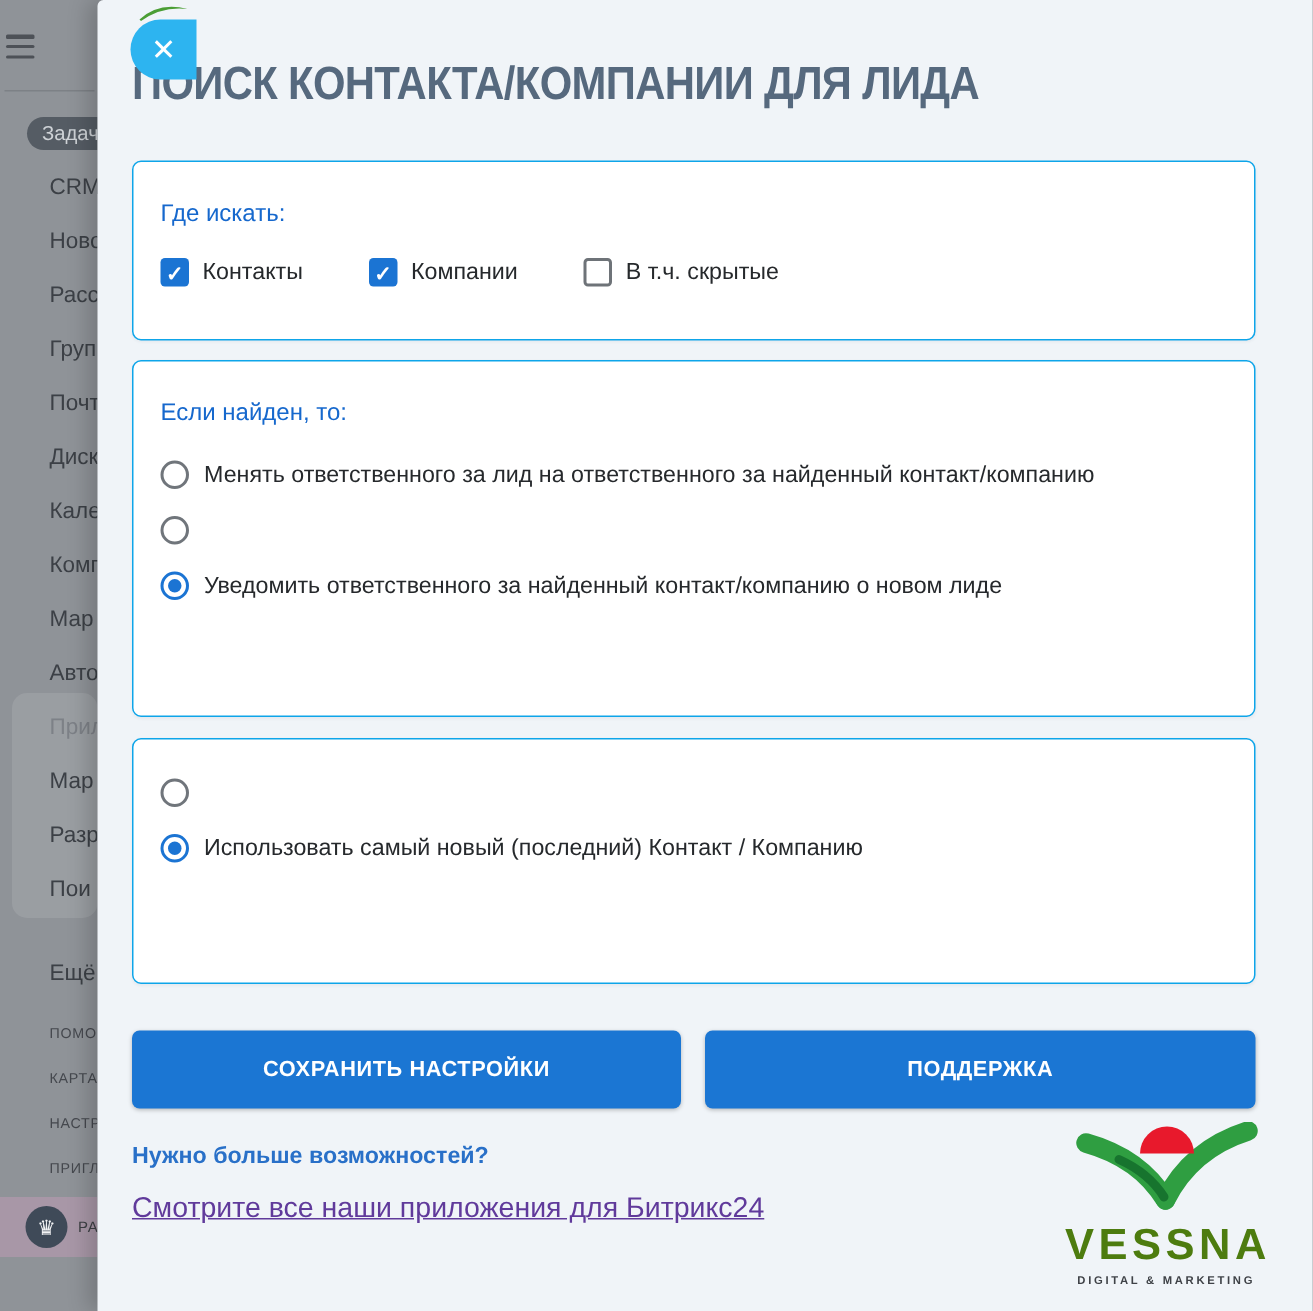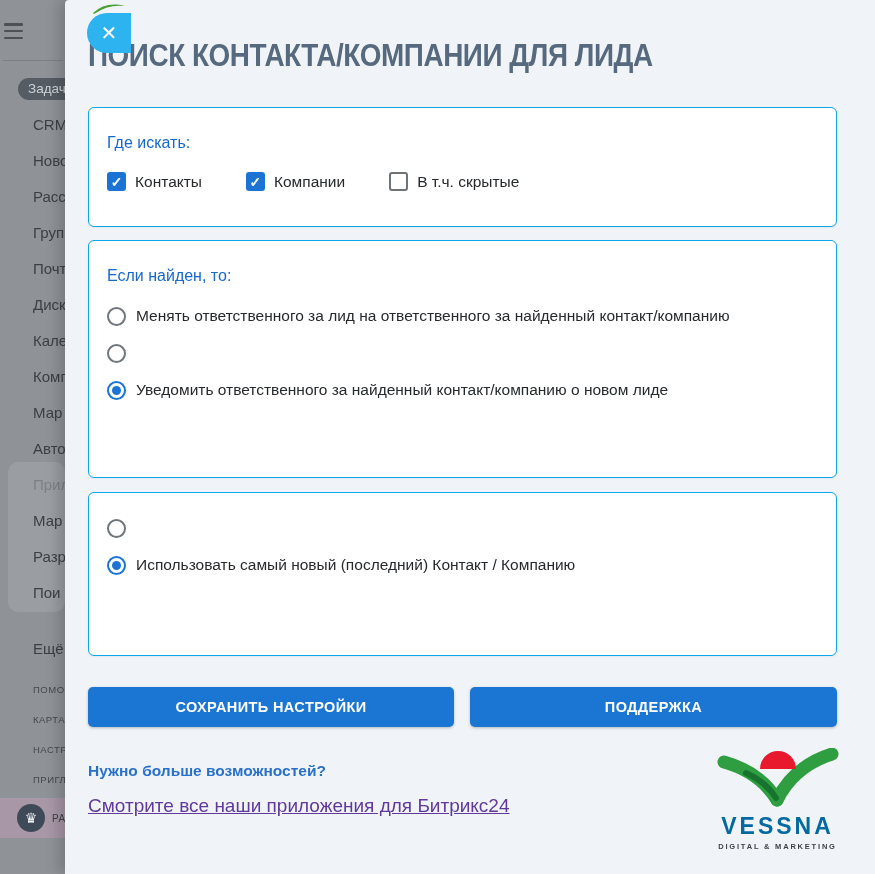--- a/index.html
+++ b/index.html
@@ -39,34 +39,34 @@
   .card-label{font-size:16px;color:#1668cd;margin-bottom:20px;}
   .card-2 .card-label{margin-bottom:22px;}
   .card-3 .card-label{margin-bottom:26px;}
   .cb-row-wrap{display:flex;align-items:center;}
   .cb-item{display:flex;align-items:center;margin-right:44px;cursor:pointer;}
   .cb{width:19px;height:19px;box-sizing:border-box;border-radius:3px;margin-right:9px;flex:0 0 auto;
     display:flex;align-items:center;justify-content:center;}
   .cb.checked{background:#1b74d3;color:#fff;font-size:14px;font-weight:bold;}
   .cb.unchecked{background:#fff;border:2px solid #6e7378;color:transparent;}
   .cb-label,.opt-label{font-size:15.5px;color:#26292c;white-space:nowrap;}
-  .opt-row{display:flex;align-items:flex-start;margin-bottom:18px;cursor:pointer;}
+  .opt-row{display:flex;align-items:center;margin-bottom:18px;cursor:pointer;}
   .radio{width:19px;height:19px;box-sizing:border-box;border-radius:50%;border:2px solid #70757b;background:#fff;
     margin-right:10px;flex:0 0 auto;display:flex;align-items:center;justify-content:center;}
   .radio.selected{border-color:#1b74d3;}
   .radio.selected::after{content:"";width:9px;height:9px;border-radius:50%;background:#1b74d3;}
-  .btn{position:absolute;top:687px;height:40px;background:#1b76d3;border:none;border-radius:5px;
+  .btn{position:absolute;top:687px;height:52px;background:#1b76d3;border:none;border-radius:5px;
     color:#fff;font-family:"Liberation Sans",sans-serif;font-size:14.5px;font-weight:bold;letter-spacing:.4px;
     box-shadow:0 1px 3px rgba(0,0,0,0.25);cursor:pointer;}
   .btn-save{left:23px;width:366px;}
   .btn-support{left:405px;width:367px;}
   .need-more{position:absolute;left:23px;top:762px;font-size:15.5px;font-weight:bold;color:#2970c8;}
   .apps-link{position:absolute;left:23px;top:795px;font-size:19px;color:#603a9b;text-decoration:underline;cursor:pointer;}
   .logo{position:absolute;left:645px;top:748px;width:135px;text-align:center;}
-  .logo-name{font-size:23px;font-weight:bold;letter-spacing:3px;color:#0369a1;margin-top:1px;}
+  .logo-name{font-size:29px;font-weight:bold;letter-spacing:3px;color:#4d7c0f;margin-top:1px;}
   .logo-tagline{font-size:7.5px;letter-spacing:1.8px;color:#3f4247;font-weight:bold;margin-top:2px;}
 </style>
 </head>
 <body>
 
 <div class="sidebar">
   <div class="hamburger">
       <span></span>
       <span></span>
       <span></span>

